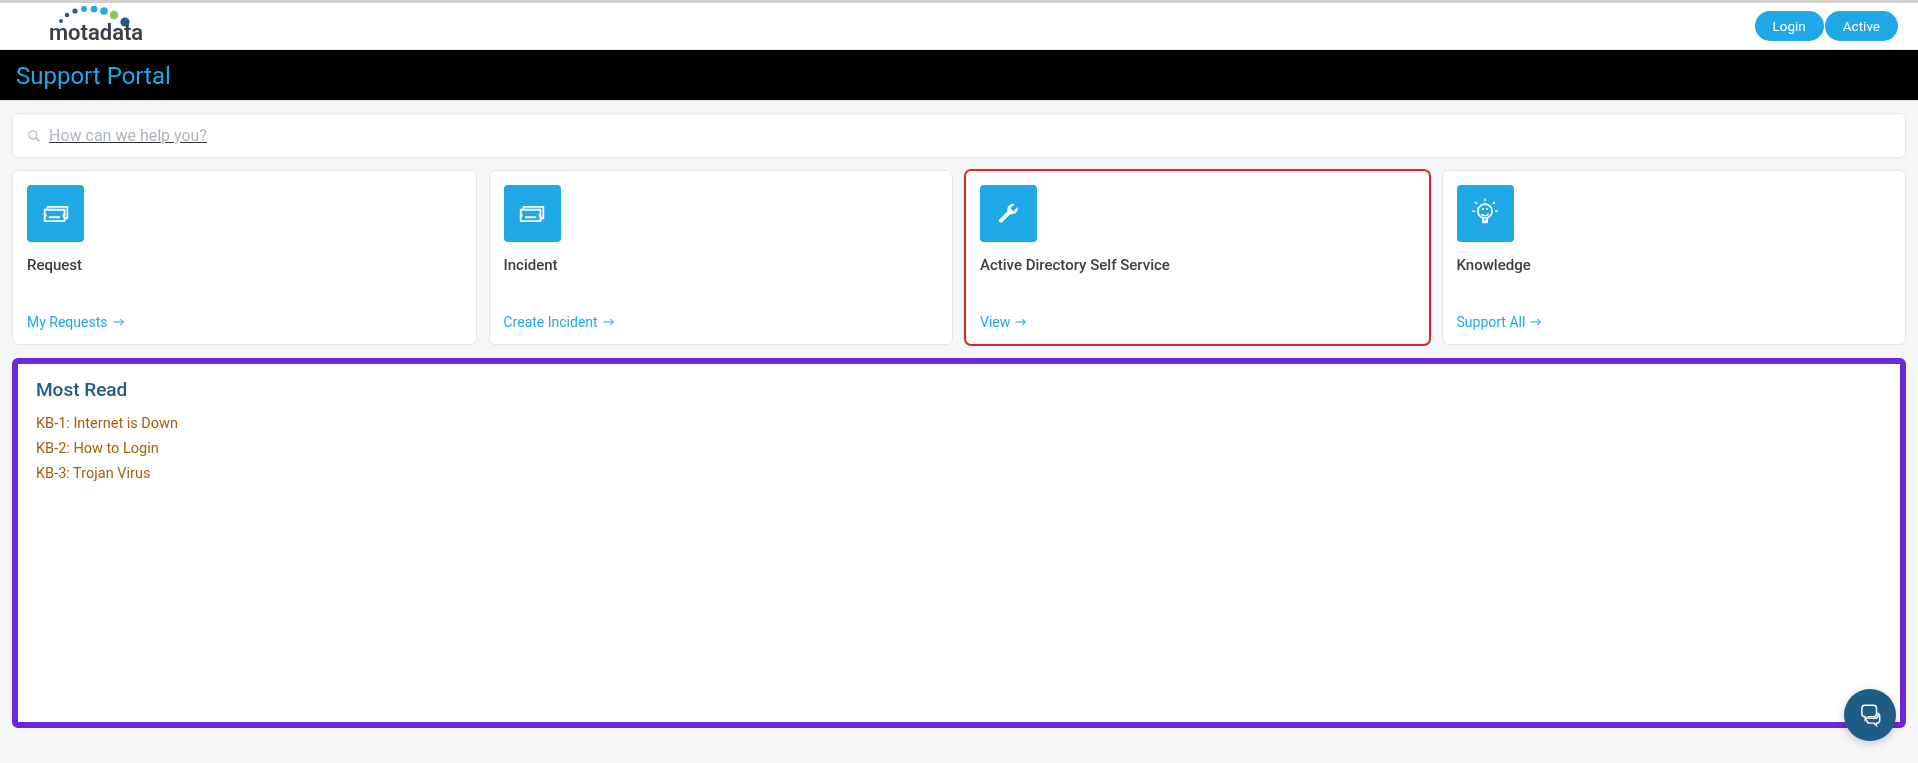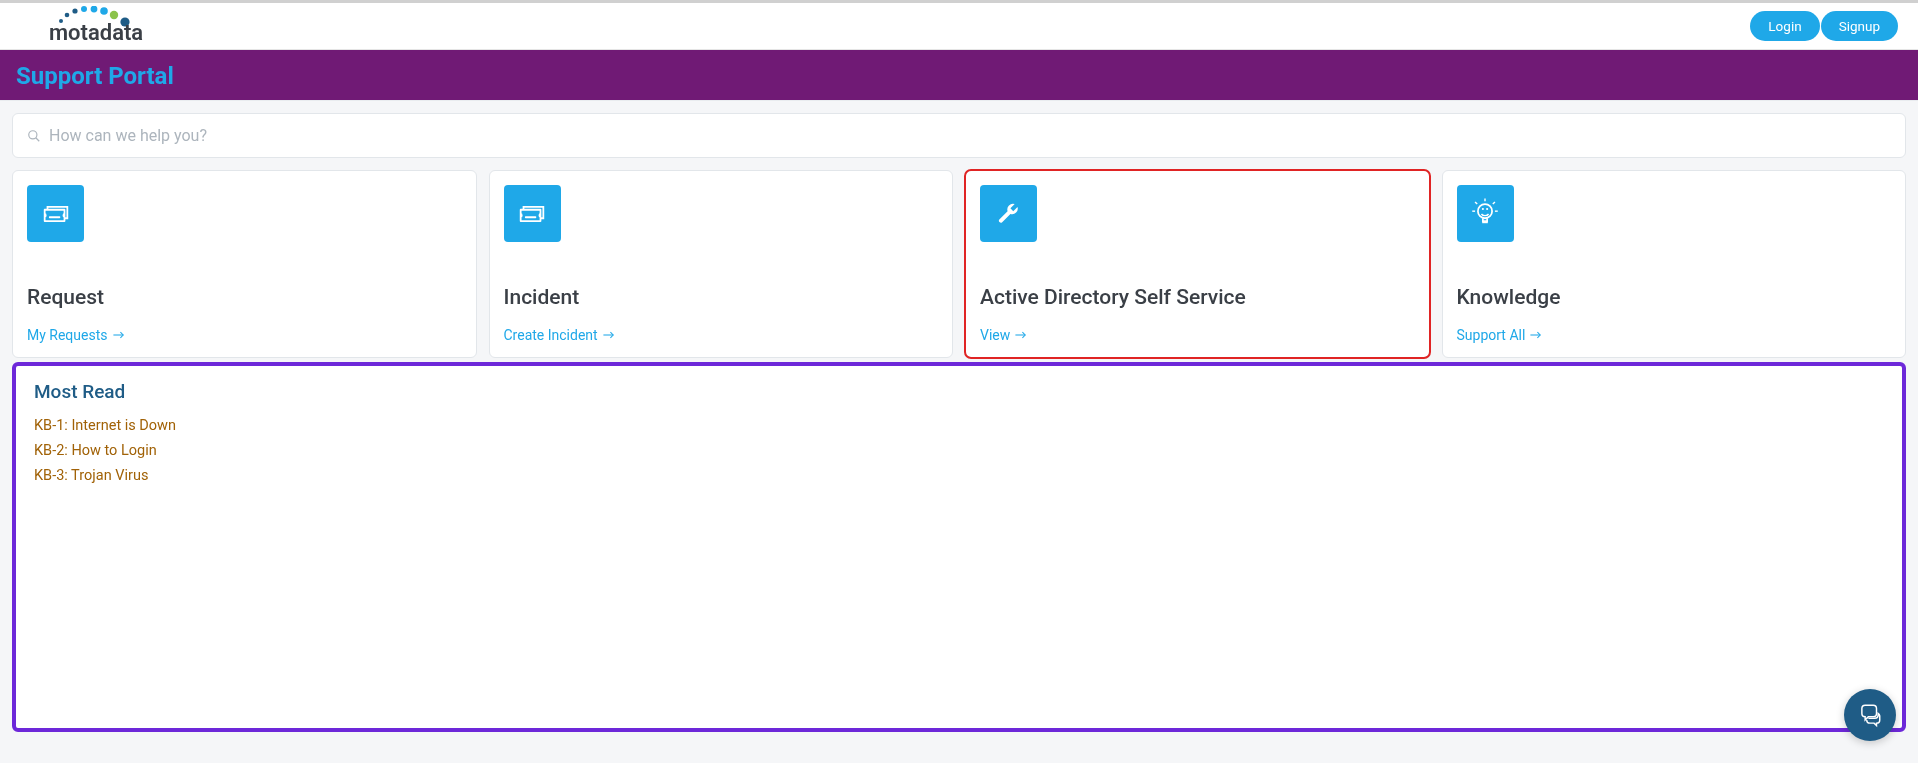--- a/index.html
+++ b/index.html
@@ -47,43 +47,44 @@
       border: none;
       border-radius: 18px;
       padding: 7px 18px;
       font-size: 13.5px;
       cursor: pointer;
       font-weight: 400;
     }
     .page-title {
       color: #1fa8e8;
       font-size: 24px;
-      font-weight: 700;
+      font-weight: 400;
       padding: 12px 16px 10px 16px;
-      background: #701a75;
+      background: #000000;
       border-bottom: 1px solid #e9ecef;
     }
     .content-wrap {
       padding: 12px;
     }
     .search-box {
       background: #fff;
       border: 1px solid #e2e6ea;
       border-radius: 6px;
       padding: 12px 14px;
       display: flex;
       align-items: center;
       gap: 8px;
     }
     .search-box input {
       border: none;
       outline: none;
       flex: 1;
       font-size: 16px;
       color: #333;
+      text-decoration: underline;
     }
     .search-box input::placeholder {
       color: #adb5bd;
     }
     .search-icon-svg {
       width: 14px;
       height: 14px;
       stroke: #adb5bd;
       fill: none;
       stroke-width: 2;
@@ -117,49 +118,48 @@
       align-items: center;
       justify-content: center;
       margin-bottom: 14px;
     }
     .card-icon svg {
       width: 34px;
       height: 34px;
       fill: #fff;
     }
     .card-title {
-      font-size: 21px;
+      font-size: 15px;
       color: #3a3f46;
       font-weight: 500;
       margin-bottom: auto;
-      margin-top: 29px;
     }
     .card-link {
       color: #1fa8e8;
       font-size: 14px;
       text-decoration: none;
       display: inline-flex;
       align-items: center;
       gap: 4px;
       margin-top: 18px;
       text-align: right;
     }
     .arrow-icon {
       width: 14px;
       height: 10px;
       stroke: #1fa8e8;
       fill: none;
       stroke-width: 1.5;
     }
     .most-read {
       background: #fff;
-      border: 4px solid #6d28d9;
+      border: 6px solid #6d28d9;
       border-radius: 6px;
       padding: 14px 18px 20px 18px;
-      margin-top: 4px;
+      margin-top: 13px;
       min-height: 370px;
     }
     .mr-title {
       color: #1f5c86;
       font-size: 19px;
       font-weight: 500;
       margin-bottom: 10px;
     }
     .mr-link {
       display: block;
@@ -203,21 +203,21 @@
       <circle cx="59" cy="3" r="3" fill="#1fa8e8"></circle>
       <circle cx="69" cy="3" r="3.4" fill="#1fa8e8"></circle>
       <circle cx="79" cy="5" r="3.8" fill="#1fa8e8"></circle>
       <circle cx="89" cy="9" r="4.2" fill="#8bc34a"></circle>
       <circle cx="100" cy="16" r="4.6" fill="#1f5c86"></circle>
       <text x="24" y="34" font-family="Arial" font-size="22" font-weight="600" fill="#3a3f46">motadata</text>
     </svg>
   </div>
   <div class="header-actions">
     <button class="btn-pill">Login</button>
-    <button class="btn-pill">Signup</button>
+    <button class="btn-pill">Active</button>
   </div>
 </div>
 
 <div class="page-title">Support Portal</div>
 
 <div class="content-wrap">
 
   <div class="search-box">
     <svg class="search-icon-svg" viewBox="0 0 24 24">
       <circle cx="10" cy="10" r="7"></circle>

